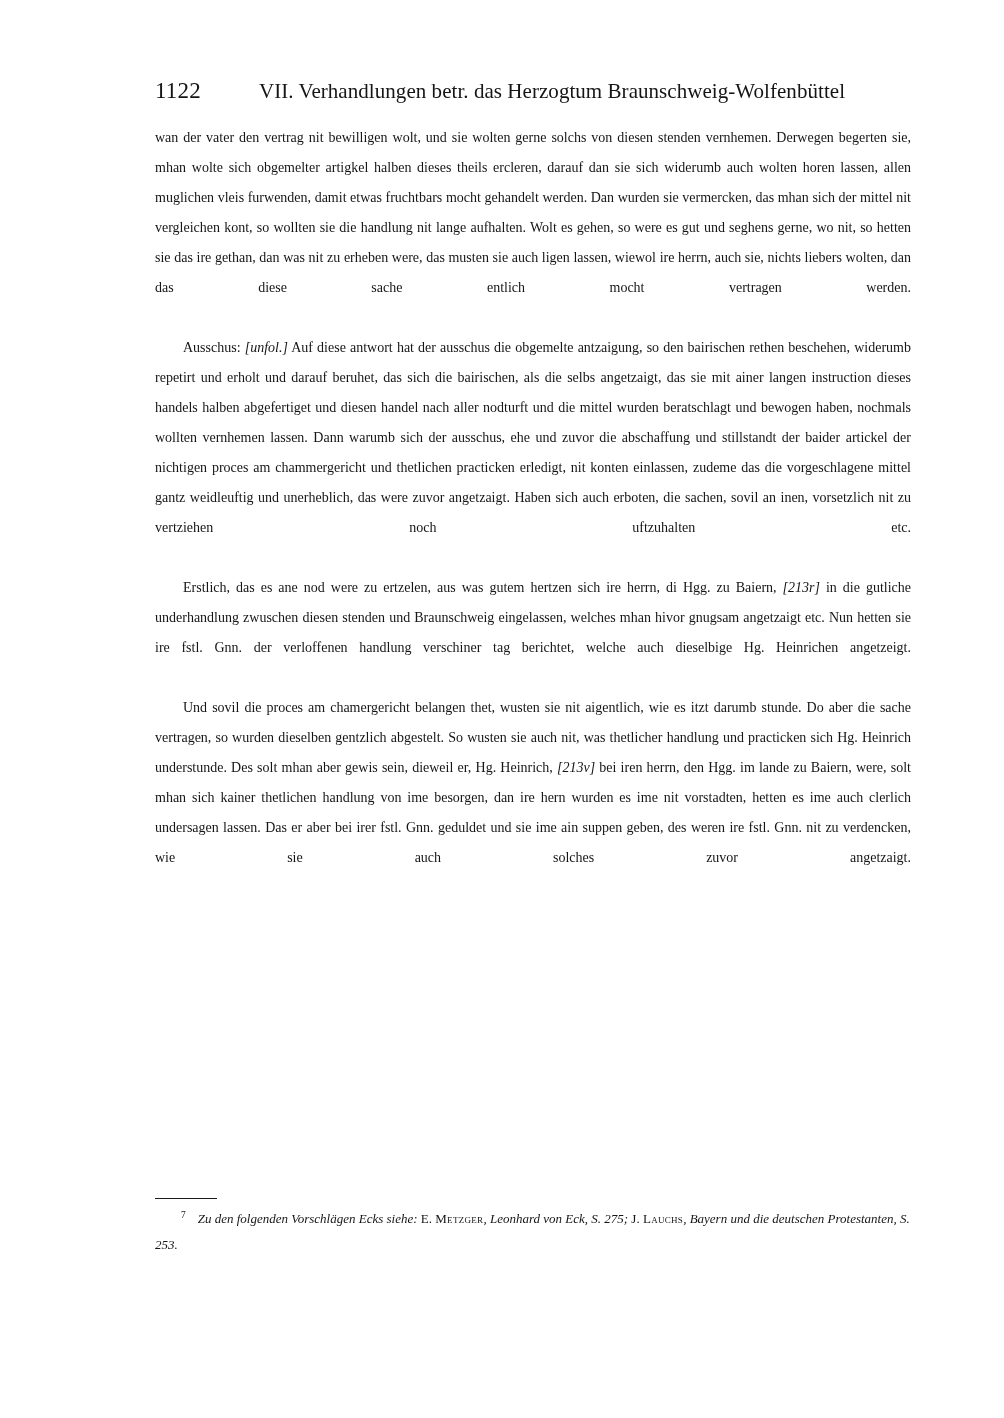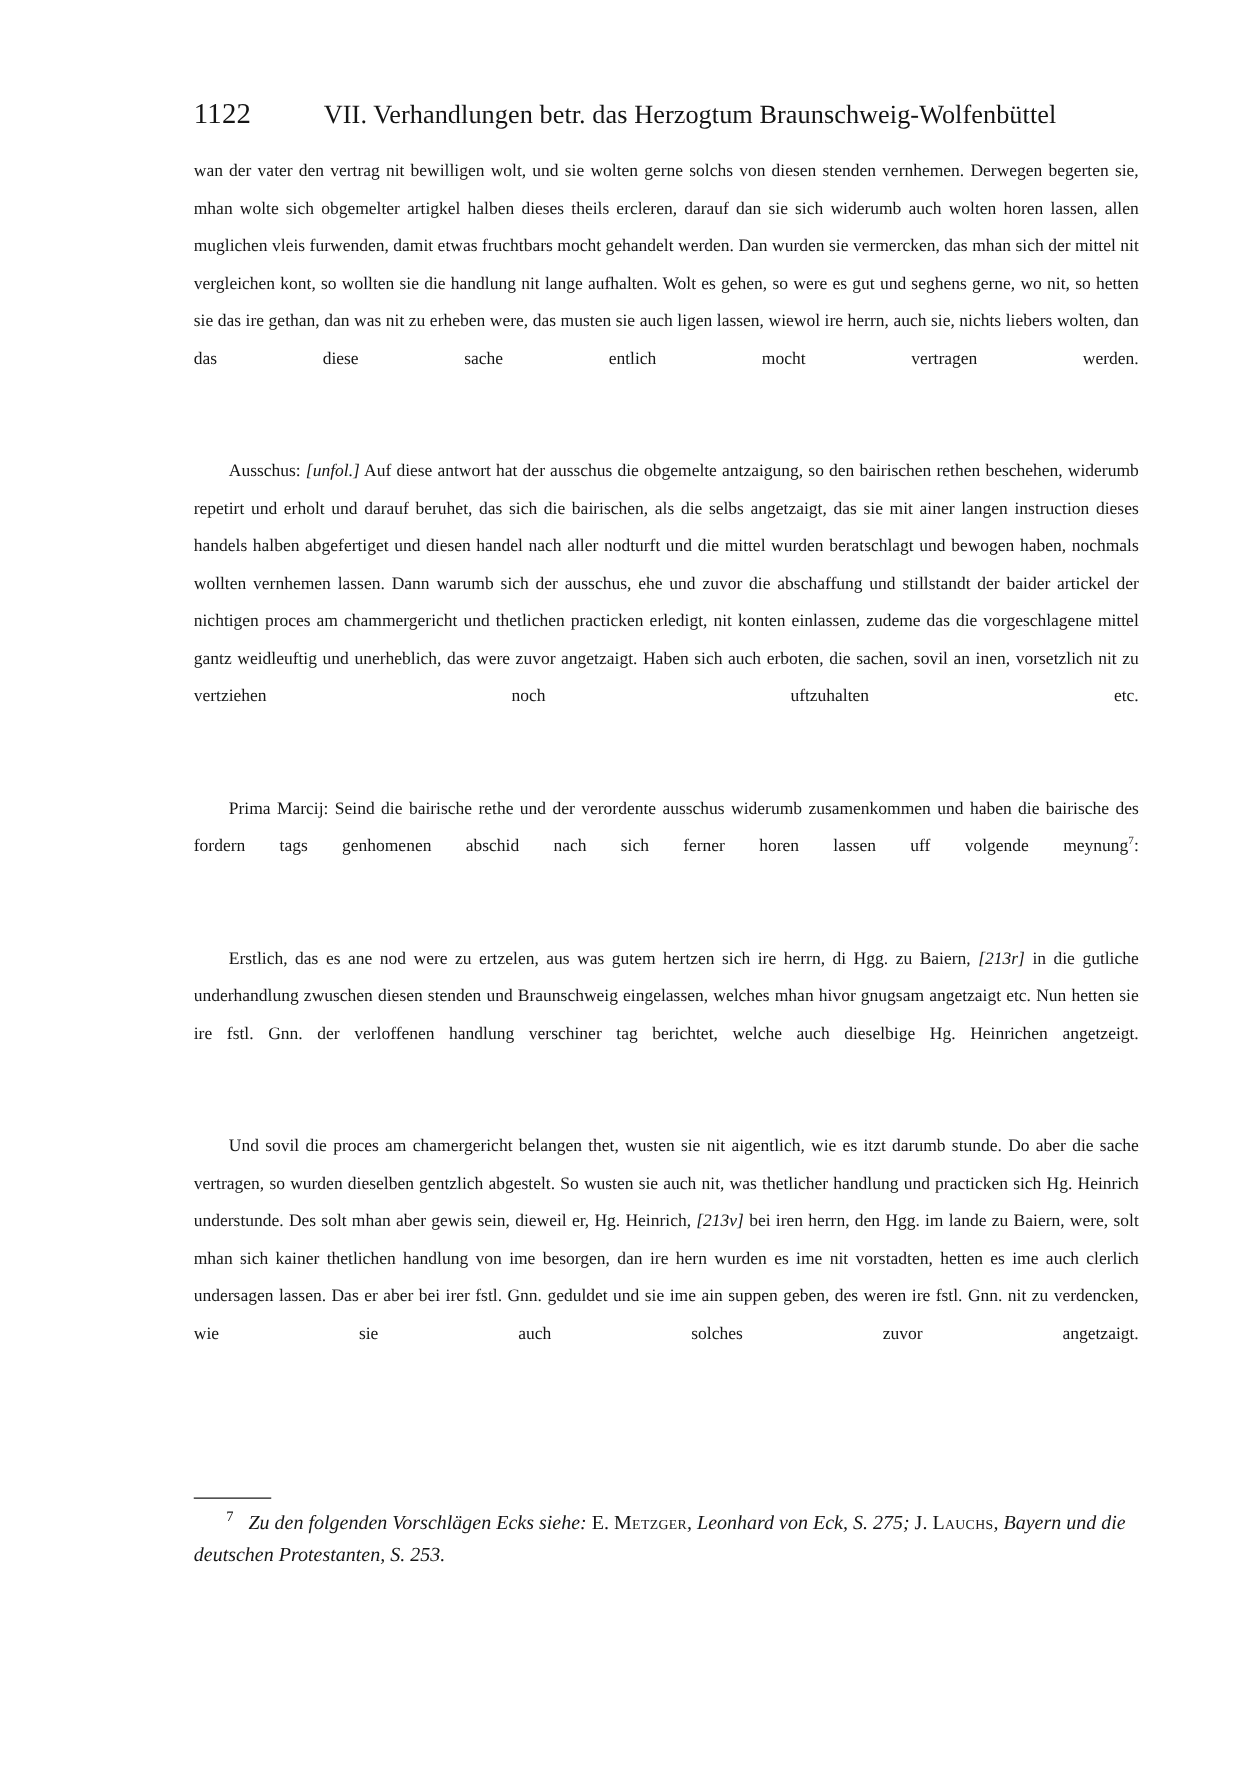--- a/index.html
+++ b/index.html
@@ -59,21 +59,20 @@
     font-size: 14px;
     line-height: 30.0px;
     text-align: justify;
     text-justify: inter-word;
     hyphens: manual;
     -webkit-hyphens: manual;
     text-indent: 0;
   }
   p.para.indent {
     text-indent: 28px;
-    margin-top: 30px;
   }
   
   p.para::after {
     content: "";
     display: inline-block;
     width: 100%;
   }
 
   i, .ital {
     font-style: italic;
@@ -93,21 +92,21 @@
     width: 756px;
   }
   .fn-rule {
     width: 62px;
     height: 0;
     border-top: 1.3px solid #1b1b1b;
     margin: 0 0 7px 0;
   }
   .fn-item {
     margin: 0;
-    font-size: 16px;
+    font-size: 13px;
     line-height: 26px;
     text-align: left;
     text-indent: 26px;
   }
   .fn-num {
     font-size: 0.72em;
     vertical-align: super;
     line-height: 0;
     margin-right: 12px;
   }
@@ -127,21 +126,20 @@
     <span class="running-title">VII. Verhandlungen betr. das Herzogtum Braunschweig-Wolfenbüttel</span>
   </div>
 
   <div class="textblock">
 
     <p class="para" id="para-1"><span>wan der vater den vertrag nit bewilligen wolt, und sie wolten gerne solchs von diesen stenden vernhemen. Derwegen begerten sie, mhan wolte sich obgemelter artigkel halben dieses theils ercleren, darauf dan sie sich widerumb auch wolten horen lassen, allen muglichen vleis furwenden, damit etwas fruchtbars mocht gehandelt werden. Dan wurden sie vermercken, das mhan sich der mittel nit vergleichen kont, so wollten sie die handlung nit lange aufhalten. Wolt es gehen, so were es gut und seghens gerne, wo nit, so hetten sie das ire gethan, dan was nit zu erheben were, das musten sie auch ligen lassen, wiewol ire herrn, auch sie, nichts liebers wolten, dan das diese sache entlich mocht vertragen werden.</span></p>
 
     <p class="para indent" id="para-2"><span>Ausschus: </span><i>[unfol.]</i><span> Auf diese antwort hat der ausschus die obgemelte antzaigung, so den bairischen rethen beschehen, widerumb repetirt und erholt und darauf beruhet, das sich die bairischen, als die selbs angetzaigt, das sie mit ainer langen instruction dieses handels halben abgefertiget und diesen handel nach aller nodturft und die mittel wurden beratschlagt und bewogen haben, nochmals wollten vernhemen lassen. Dann warumb sich der ausschus, ehe und zuvor die abschaffung und stillstandt der baider artickel der nichtigen proces am chammergericht und thetlichen practicken erledigt, nit konten einlassen, zudeme das die vorgeschlagene mittel gantz weidleuftig und unerheblich, das were zuvor angetzaigt. Haben sich auch erboten, die sachen, sovil an inen, vorsetzlich nit zu vertziehen noch uftzuhalten etc.</span></p>
 
 
-    <p class="para indent" id="para-4"><span>Prima Marcij: Seind die bairische rethe und der verordente ausschus widerumb zusamenkommen und haben die bairische des fordern tags genhomenen abschid nach sich ferner horen lassen uff volgende meynung</span><sup class="fn-ref">7</sup><span>:</span></p>
 
     <p class="para indent" id="para-5"><span>Erstlich, das es ane nod were zu ertzelen, aus was gutem hertzen sich ire herrn, di Hgg. zu Baiern, </span><i>[213r]</i><span> in die gutliche underhandlung zwuschen diesen stenden und Braunschweig eingelassen, welches mhan hivor gnugsam angetzaigt etc. Nun hetten sie ire fstl. Gnn. der verloffenen handlung verschiner tag berichtet, welche auch dieselbige Hg. Heinrichen angetzeigt.</span></p>
 
     <p class="para indent" id="para-6"><span>Und sovil die proces am chamergericht belangen thet, wusten sie nit aigentlich, wie es itzt darumb stunde. Do aber die sache vertragen, so wurden dieselben gentzlich abgestelt. So wusten sie auch nit, was thetlicher handlung und practicken sich Hg. Heinrich understunde. Des solt mhan aber gewis sein, dieweil er, Hg. Heinrich, </span><i>[213v]</i><span> bei iren herrn, den Hgg. im lande zu Baiern, were, solt mhan sich kainer thetlichen handlung von ime besorgen, dan ire hern wurden es ime nit vorstadten, hetten es ime auch clerlich undersagen lassen. Das er aber bei irer fstl. Gnn. geduldet und sie ime ain suppen geben, des weren ire fstl. Gnn. nit zu verdencken, wie sie auch solches zuvor angetzaigt.</span></p>
 
   </div>
 
   <div class="footnotes">
     <div class="fn-rule"></div>
     <p class="fn-item"><span class="fn-num">7</span><i>Zu den folgenden Vorschlägen Ecks siehe:</i><span> E. </span><span class="smallcaps">Metzger</span><i>, Leonhard von Eck, S. 275;</i><span> J. </span><span class="smallcaps">Lauchs</span><i>, Bayern und die deutschen Protestanten, S. 253.</i></p>

